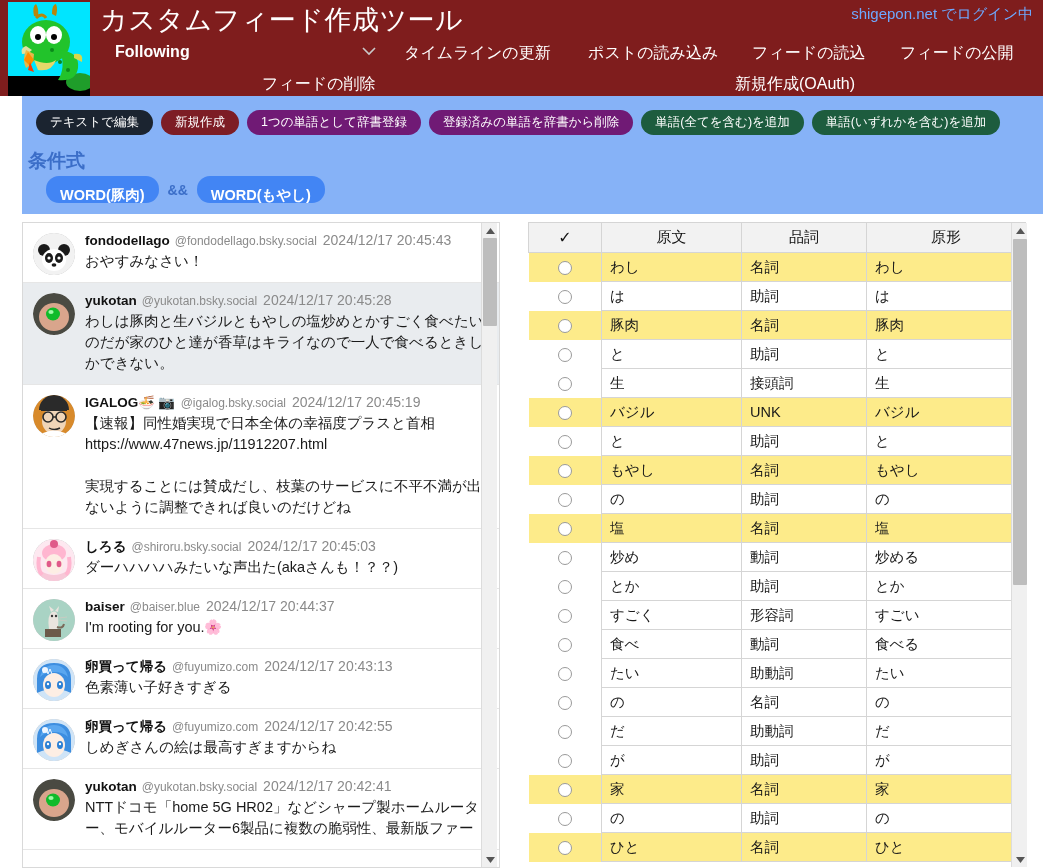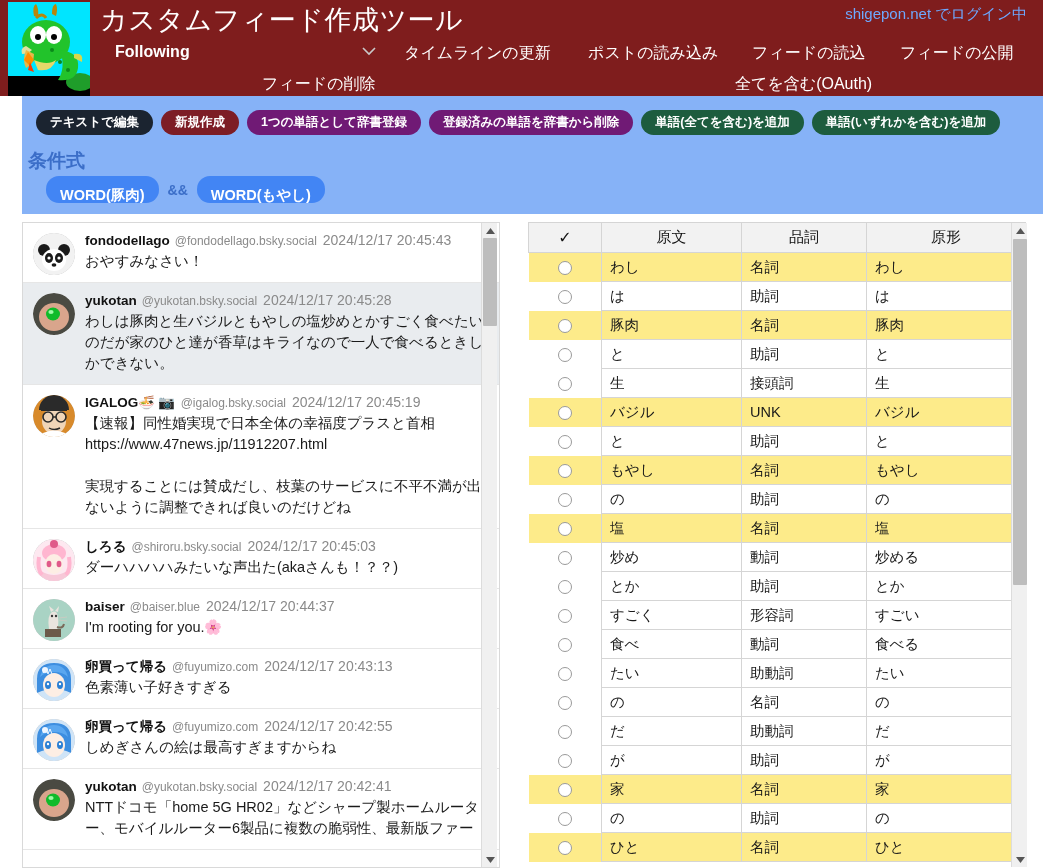--- a/index.html
+++ b/index.html
@@ -29,21 +29,21 @@
 
   .app-title {
     position: absolute; left: 100px; top: 2px;
     font-size: 27px;
     letter-spacing: 0.5px;
     color: #ffffff;
     white-space: nowrap;
     font-weight: 400;
   }
   .login-status {
-    position: absolute; right: 16px; top: 5px;
+    position: absolute; right: 10px; top: 5px;
     font-size: 15px;
     color: #6ea8fe;
     white-space: nowrap;
   }
 
   .feed-select {
     position: absolute; left: 98px; top: 40px;
     width: 292px; height: 28px;
     color: #ffffff;
     font-size: 16px;
@@ -79,21 +79,21 @@
   }
   .btn-row {
     position: absolute; left: 14px; top: 14px;
     display: flex; gap: 8px; align-items: center;
   }
   .pill {
     border: none;
     border-radius: 14px;
     color: #ffffff;
     font-size: 12.5px;
-    font-weight: bold;
+    font-weight: normal;
     padding: 0 14px;
     height: 25px;
     line-height: 25px;
     white-space: nowrap;
     cursor: pointer;
     font-family: "Liberation Sans", "DejaVu Sans", sans-serif;
   }
   .pill.dark   { background: #1b2430; }
   .pill.red    { background: #7d1d25; }
   .pill.brown  { background: #701a75; }
@@ -293,21 +293,21 @@
 
     <div class="nav-row">
       <div class="nav-item" style="left:404px">タイムラインの更新</div>
       <div class="nav-item" style="left:588px">ポストの読み込み</div>
       <div class="nav-item" style="left:752px">フィードの読込</div>
       <div class="nav-item" style="left:900px">フィードの公開</div>
     </div>
 
     <div class="nav-row2">
       <div class="nav-item" style="left:262px">フィードの削除</div>
-      <div class="nav-item" style="left:735px">全てを含む(OAuth)</div>
+      <div class="nav-item" style="left:735px">新規作成(OAuth)</div>
     </div>
   </div>
 
   <div class="toolbar">
     <div class="btn-row" id="toolbar-buttons">
         <button class="pill dark">テキストで編集</button>
         <button class="pill red">新規作成</button>
         <button class="pill brown">1つの単語として辞書登録</button>
         <button class="pill brown">登録済みの単語を辞書から削除</button>
         <button class="pill green">単語(全てを含む)を追加</button>

